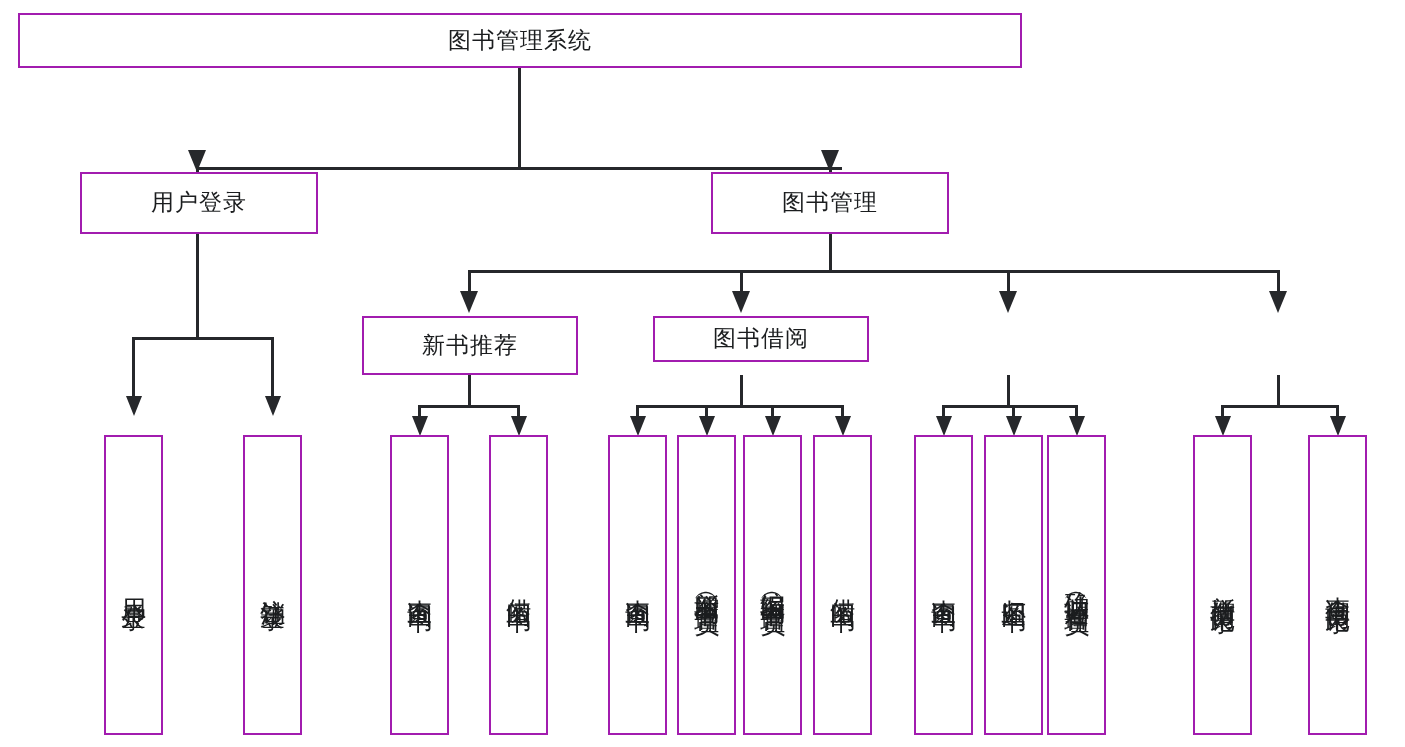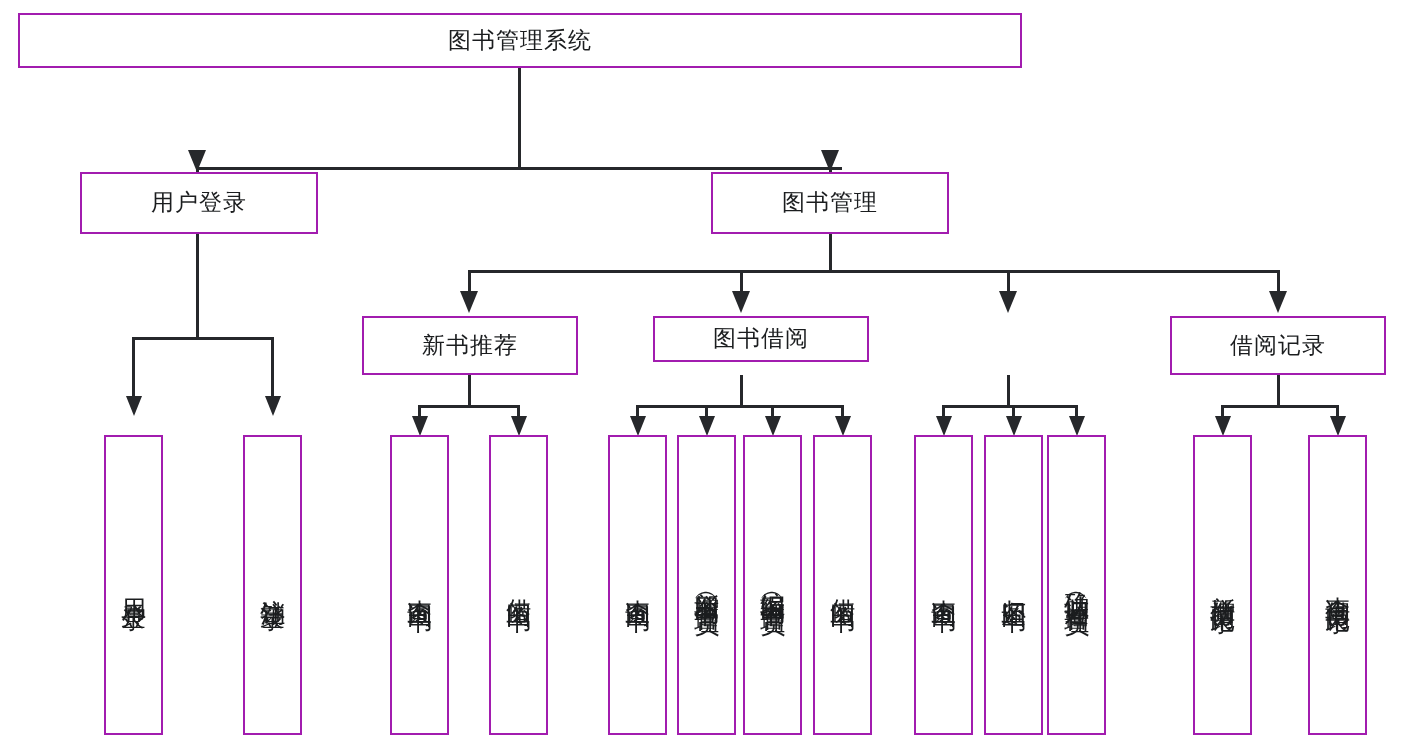--- a/index.html
+++ b/index.html
@@ -148,23 +148,20 @@
   <div class="node horiz" style="left:711px; top:172px; width:238px; height:62px;">
     <span>图书管理</span>
   </div>
 
   <div class="node horiz" style="left:362px; top:316px; width:216px; height:59px;">
     <span>新书推荐</span>
   </div>
   <div class="node horiz" style="left:633px; top:316px; width:216px; height:46px;margin-left:20px;">
     <span>图书借阅</span>
   </div>
-  <div class="node horiz" style="left:1170px; top:316px; width:216px; height:59px;">
-    <span>借阅记录</span>
-  </div>
 
   <div class="node vert" style="left:104px; top:435px; width:59px; height:300px;">
     <span>用户登录</span>
   </div>
   <div class="node vert" style="left:243px; top:435px; width:59px; height:300px;">
     <span>注销登录</span>
   </div>
 
   <div class="node vert" style="left:390px; top:435px; width:59px; height:300px;">
     <span>查询图书</span>

